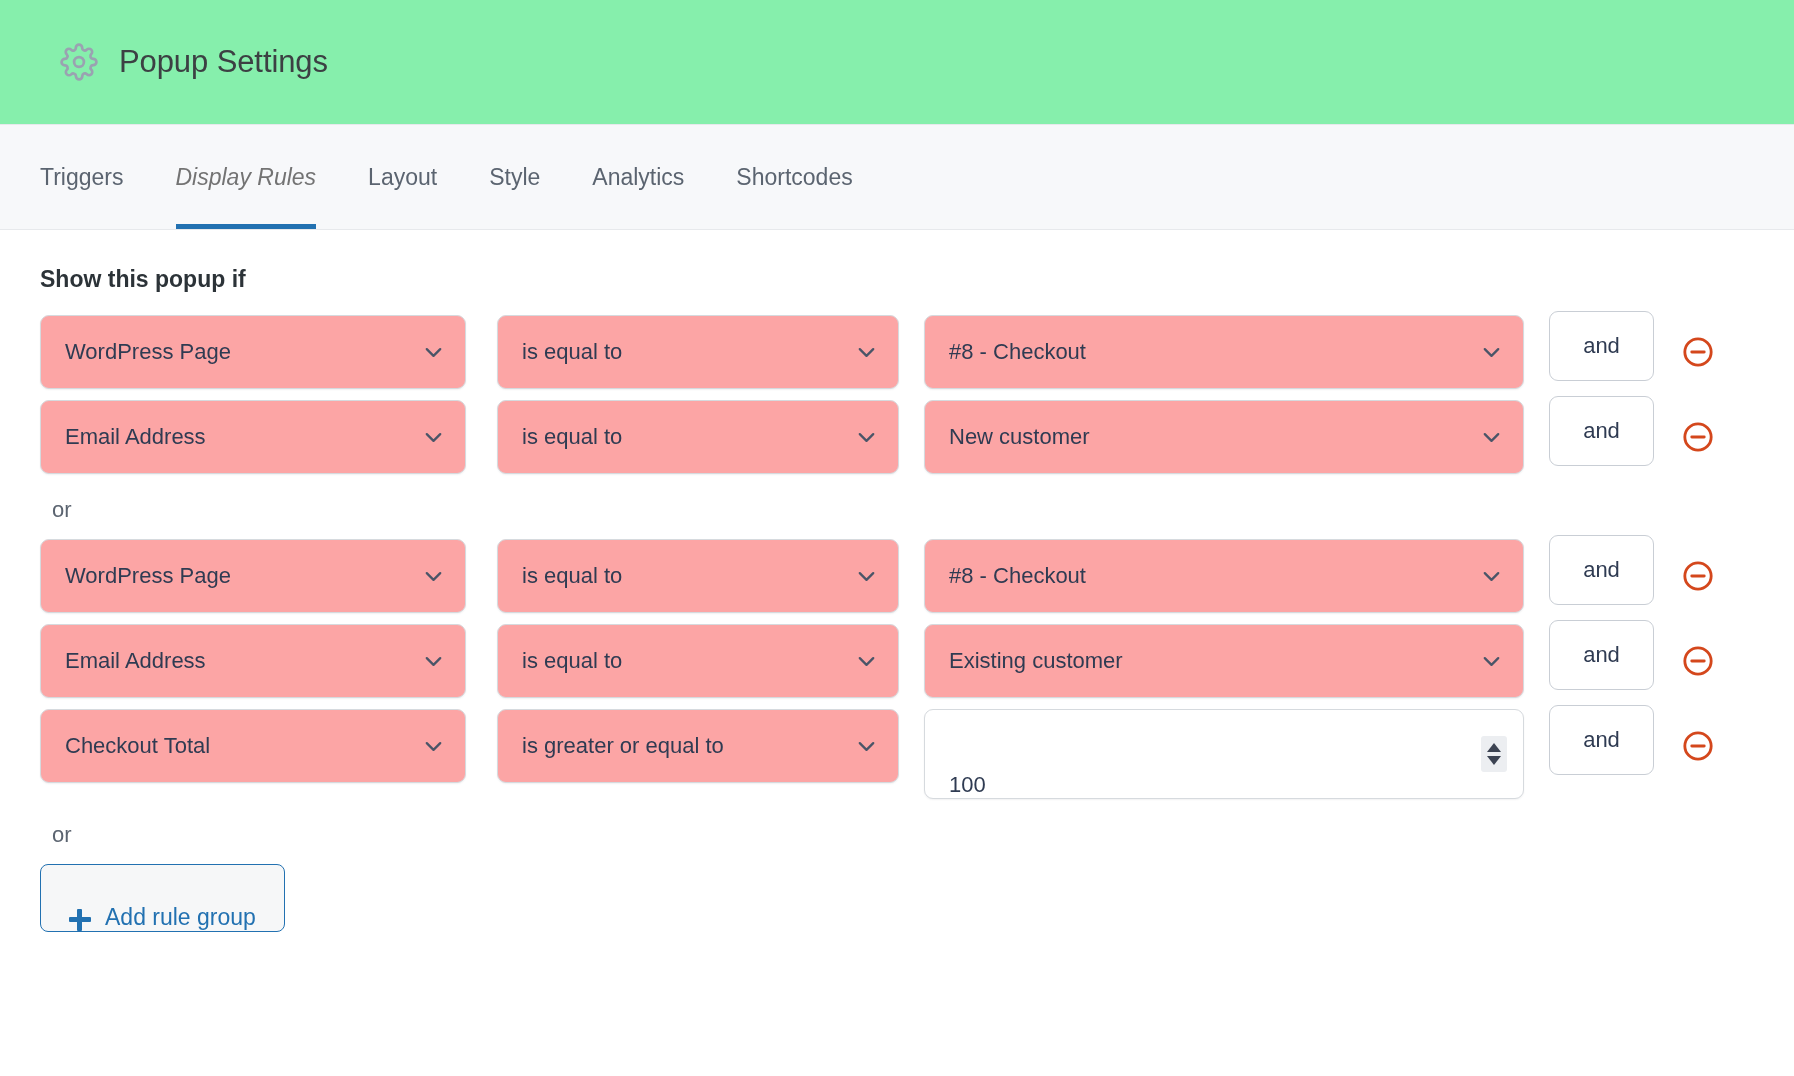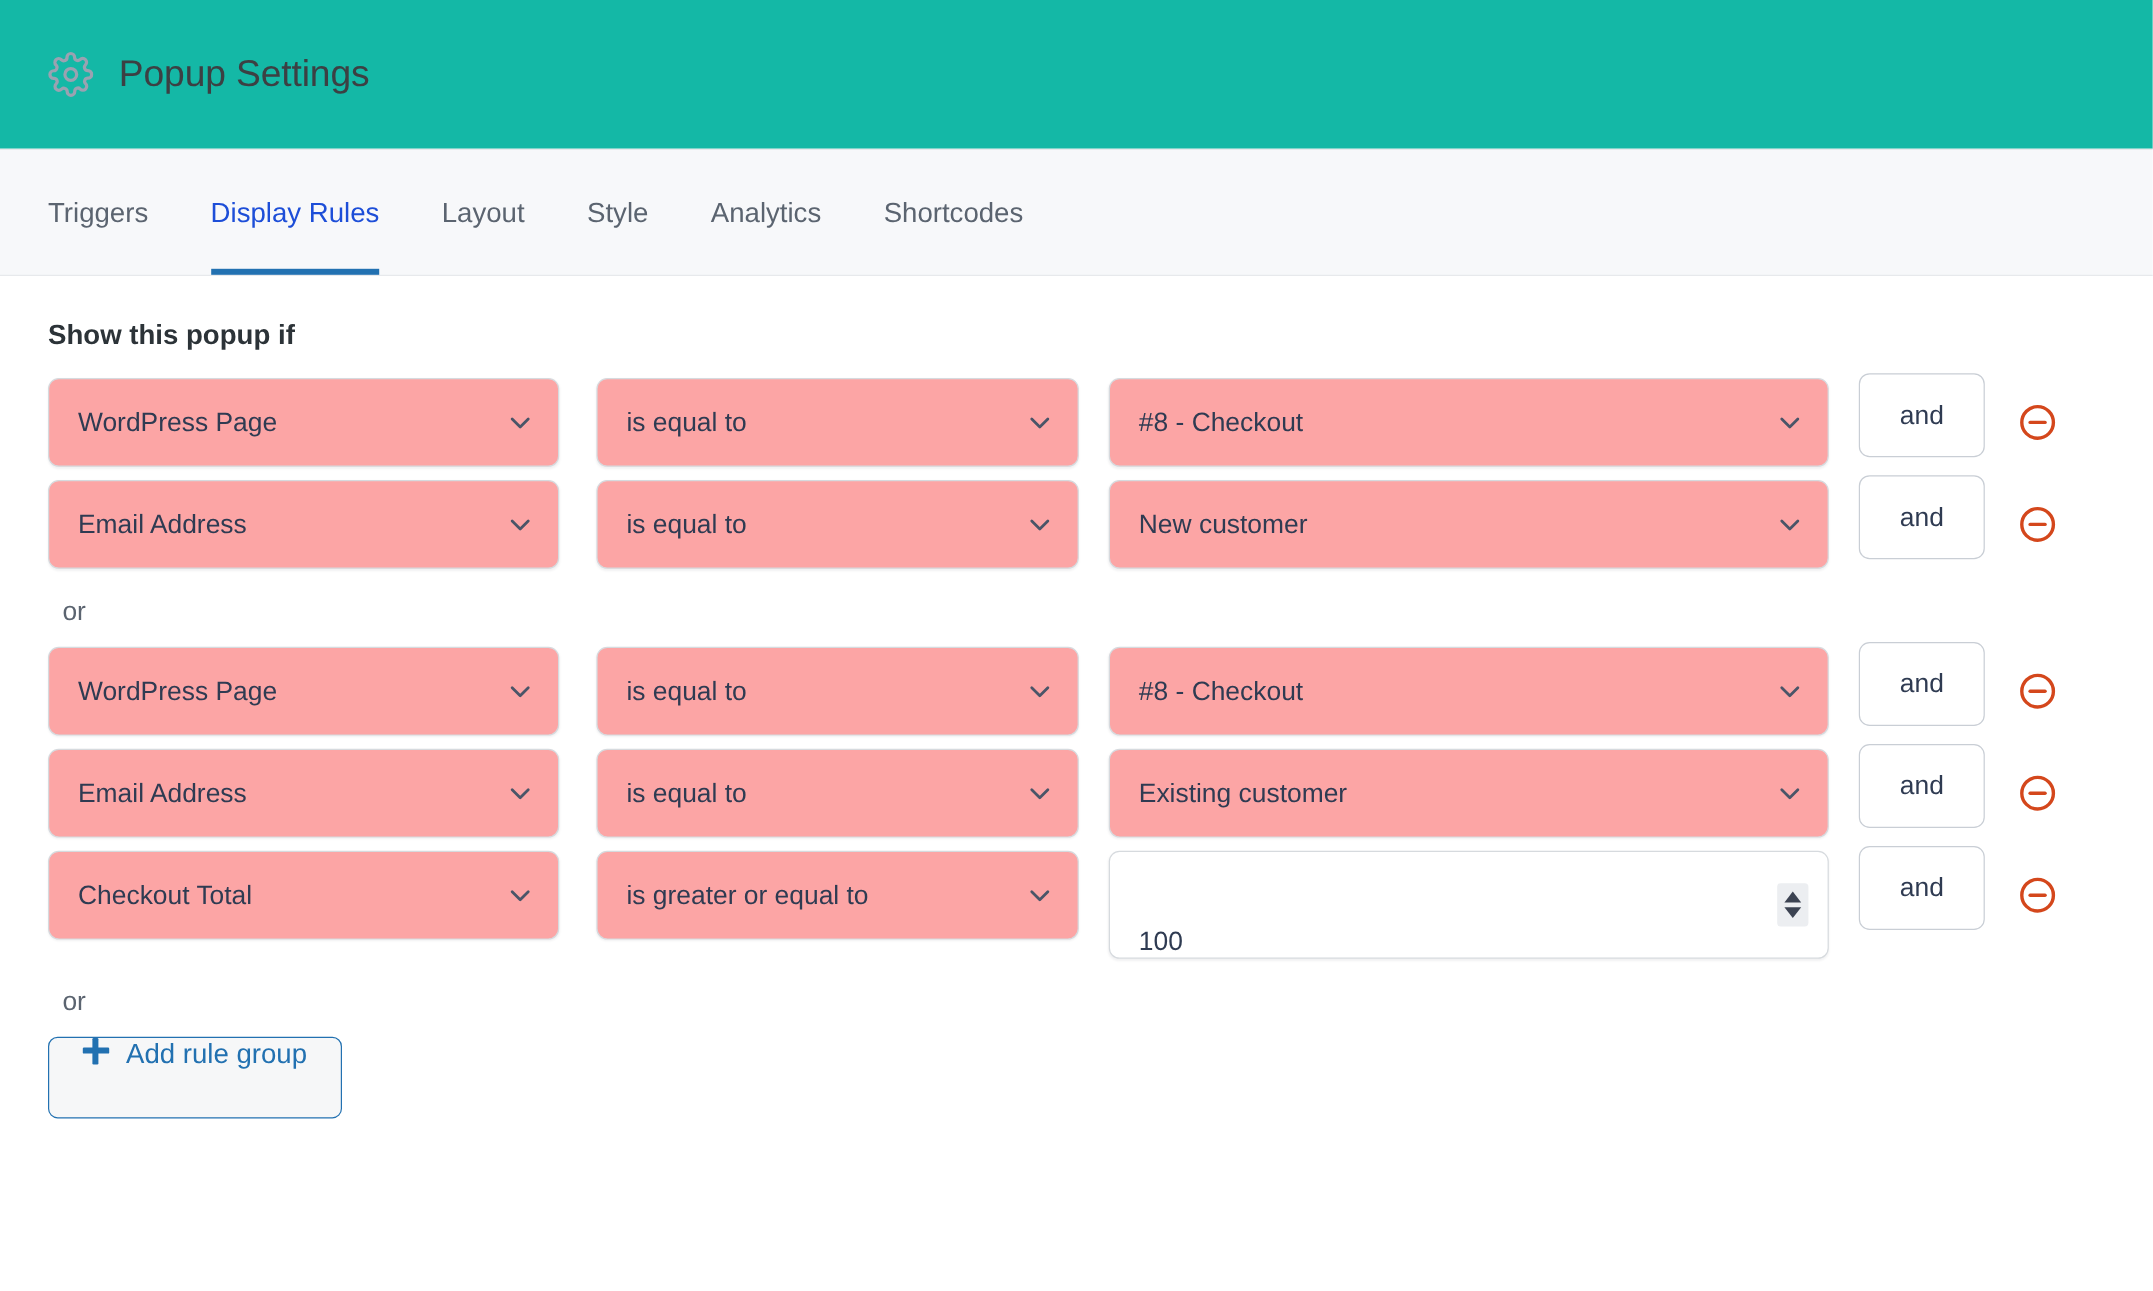--- a/index.html
+++ b/index.html
@@ -9,22 +9,22 @@
     background: #ffffff;
     font-family: "Liberation Sans", "DejaVu Sans", sans-serif;
     -webkit-font-smoothing: antialiased;
   }
 
   
   .header {
     height: 124px;
     display: flex;
     align-items: center;
-    padding-left: 40px;
-    background: #14b8a6;
+    padding-left: 60px;
+    background: #86efac;
   }
   .gear-icon {
     width: 38px; height: 38px;
     margin-right: 21px;
     flex: 0 0 auto;
     display: block;
   }
   .page-title {
     font-size: 31px;
     color: #3c4043;
@@ -48,21 +48,21 @@
     display: flex;
     align-items: center;
     font-size: 23px;
     color: #5b6470;
     padding: 0 0 0 0;
     margin-right: 52px;
     cursor: pointer;
     white-space: nowrap;
   }
   .tab:last-child { margin-right: 0; }
-  .tab.active { color: #1d4ed8; }
+  .tab.active { color: #737373; font-style: italic; }
   .tab.active::after {
     content: "";
     position: absolute;
     left: 0; right: 0;
     bottom: 0;
     height: 5px;
     background: #2271b1;
   }
 
   
@@ -184,21 +184,21 @@
   .remove-btn svg { display: block; }
 
   .or-label {
     font-size: 22px;
     color: #5b6470;
     margin: 23px 0 16px 12px;
   }
 
   .add-group-btn {
     display: inline-flex;
-    align-items: flex-start;
+    align-items: flex-end;
     gap: 14px;
     height: 68px;
     padding: 0 28px;
     border: 1px solid #2271b1;
     border-radius: 8px;
     background: #f6f7f8;
     color: #2271b1;
     font-size: 23px;
     cursor: pointer;
     font-family: inherit;

